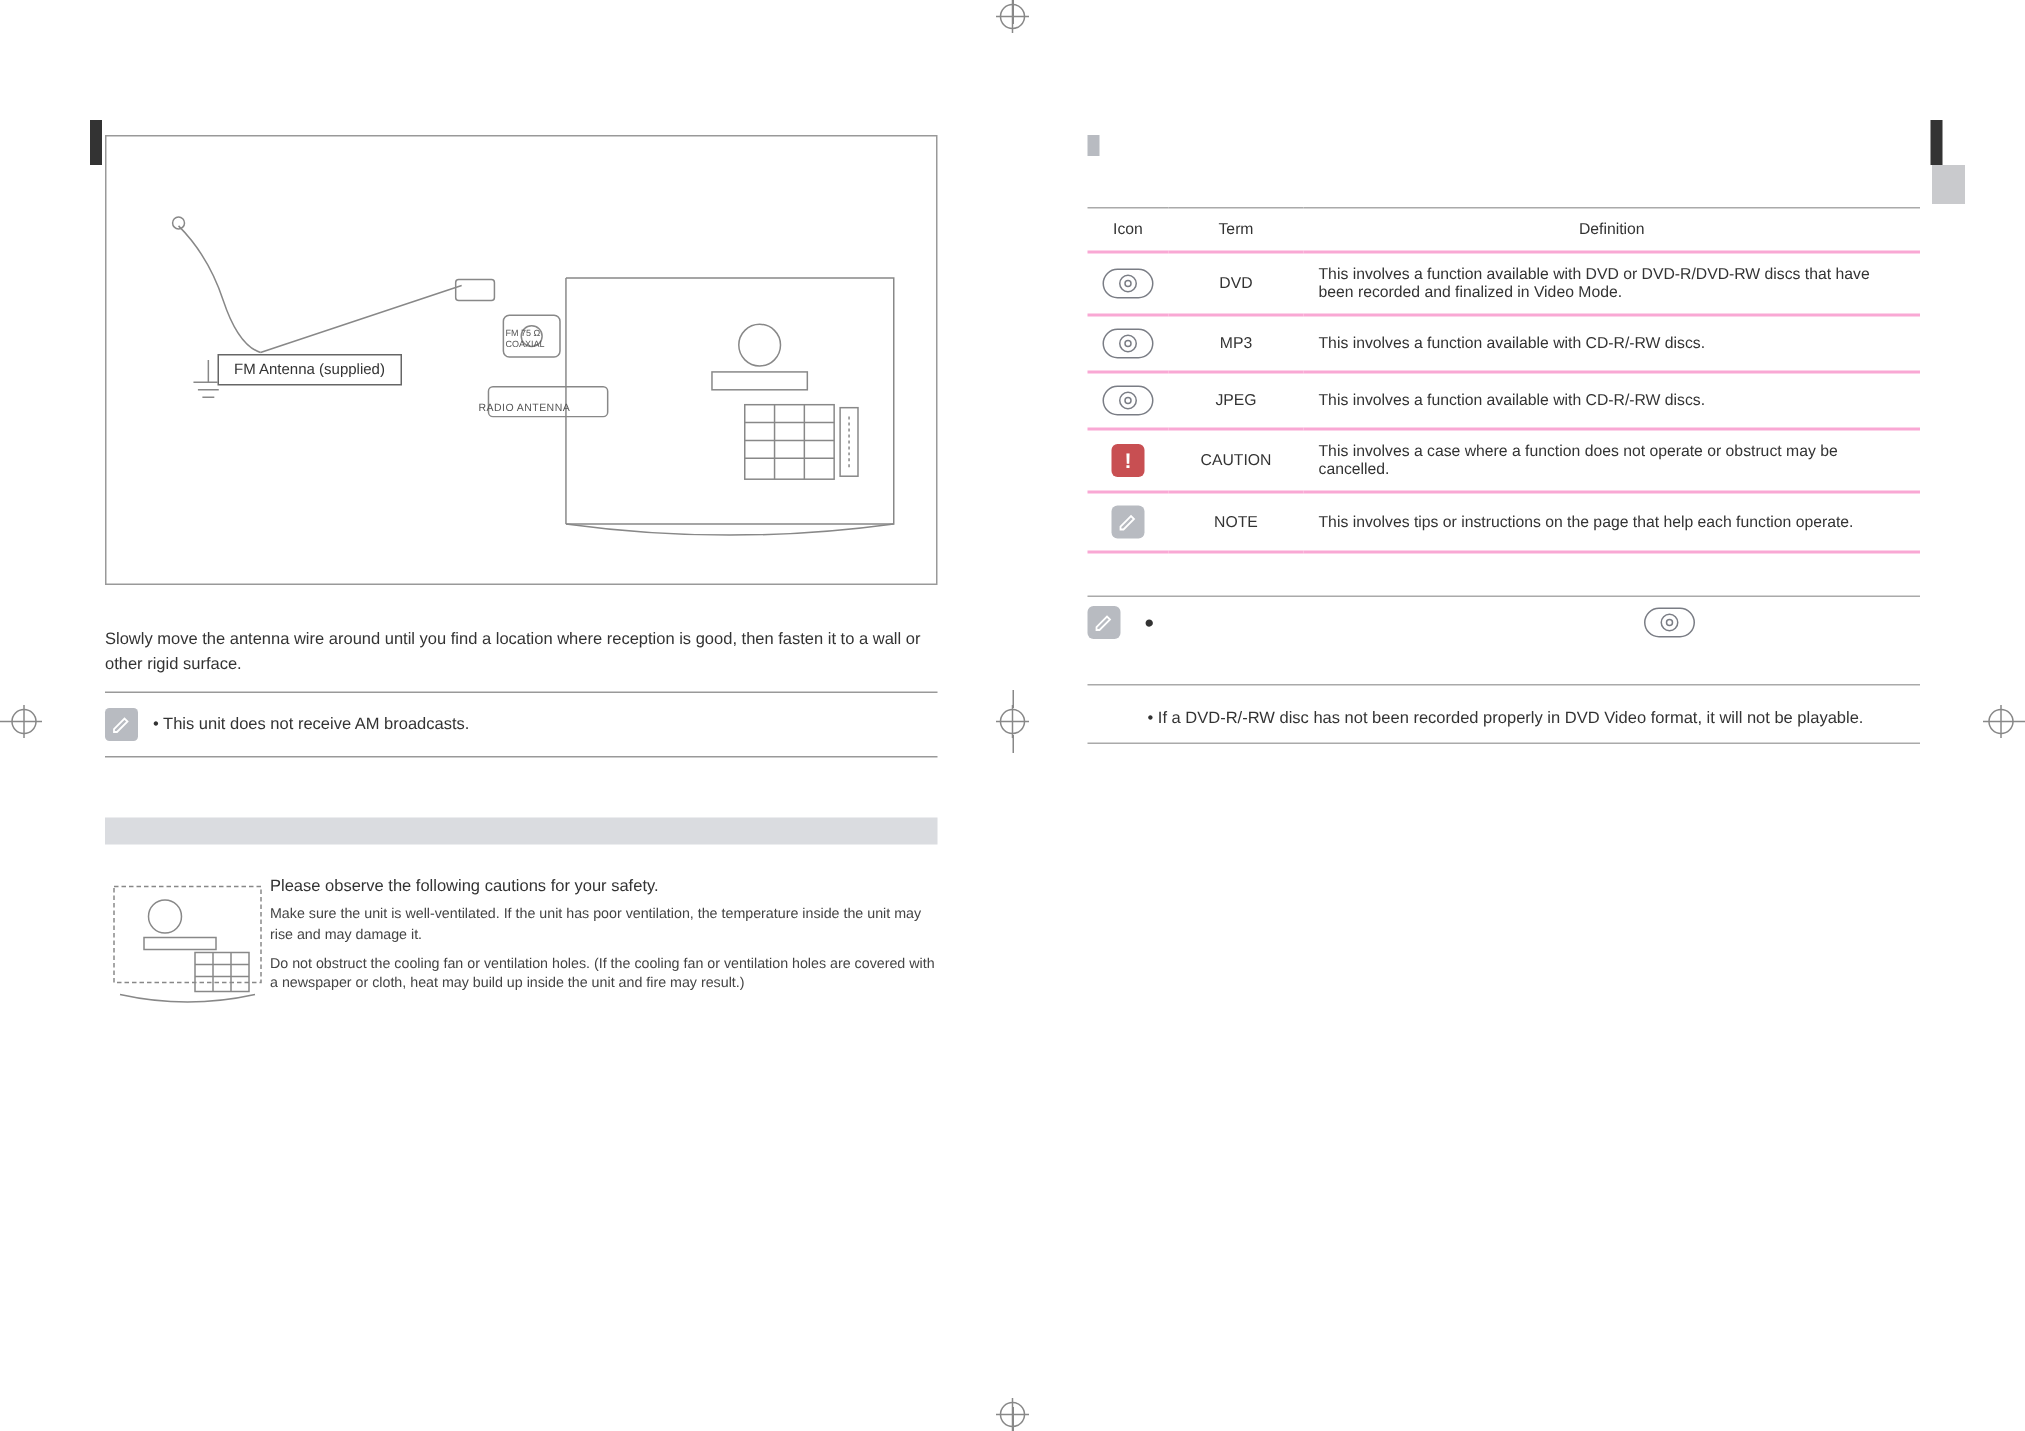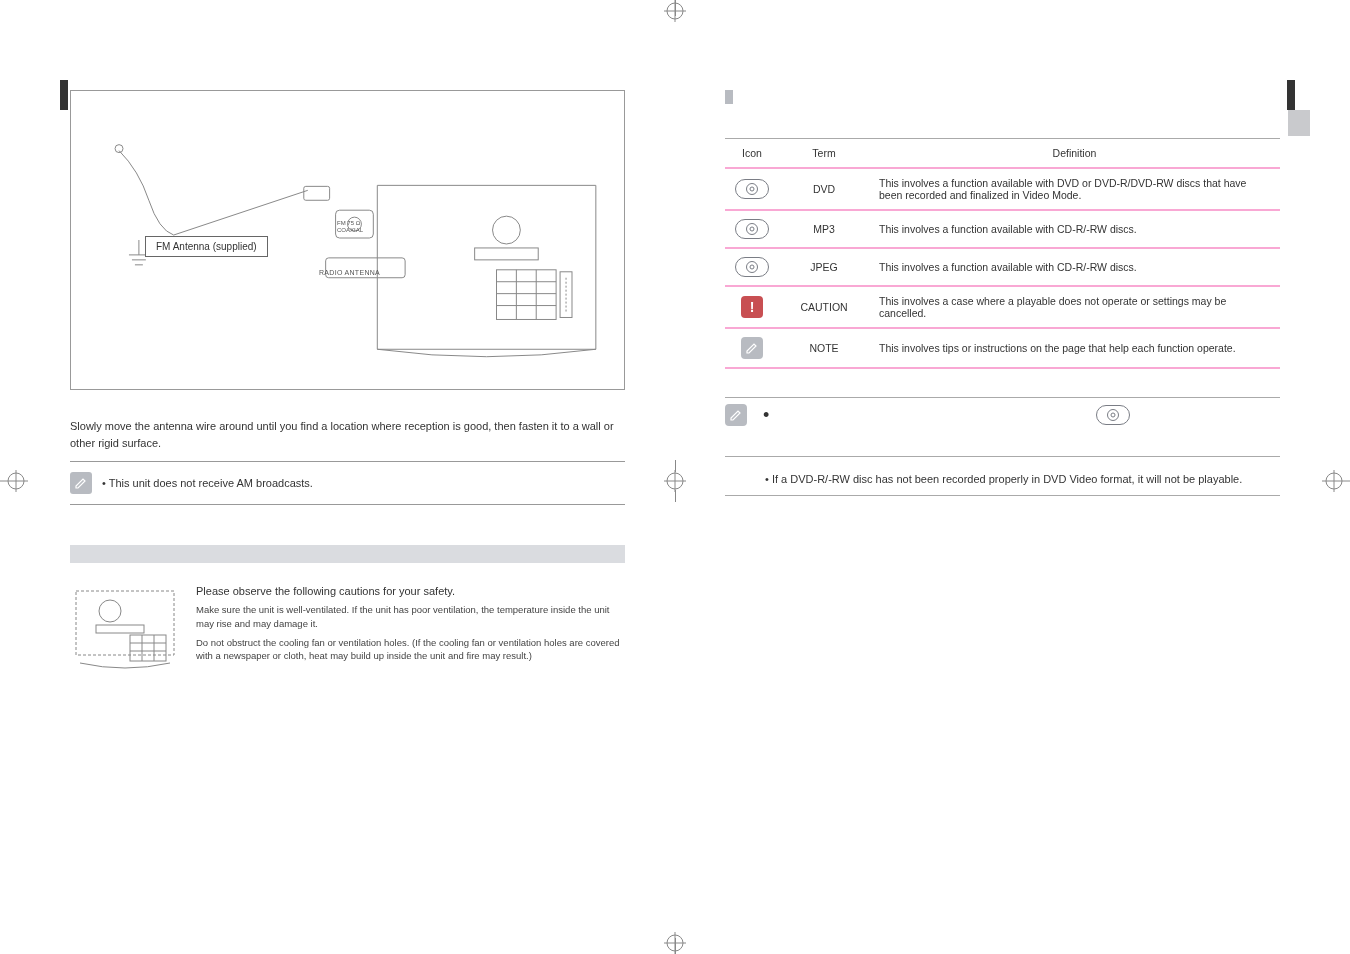--- a/index.html
+++ b/index.html
@@ -107,21 +107,20 @@
     color: #fff;
     flex-shrink: 0;
   }
   .gray-bar {
     height: 18px;
     background: #dadce0;
     margin-bottom: 22px;
   }
   .safety-row {
     display: flex;
-    gap: 16px;
   }
   .safety-illus {
     width: 110px; height: 90px;
     background: #fff;
     flex-shrink: 0;
     position: relative;
   }
   .safety-text { flex: 1; }
   .safety-text .hd { font-size: 11px; margin-bottom: 6px; }
   .safety-text .sm { font-size: 9.5px; line-height: 1.45; color: #444; margin-bottom: 5px; }
@@ -366,21 +365,21 @@
           <tr>
             <td class="icon-cell"><span class="disc-badge">
                 <span class="inner"></span>
               </span></td>
             <td class="term-cell">JPEG</td>
             <td>This involves a function available with CD-R/-RW discs.</td>
           </tr>
           <tr>
             <td class="icon-cell"><span class="caution-badge">!</span></td>
             <td class="term-cell">CAUTION</td>
-            <td>This involves a case where a playable does not operate or settings may be cancelled.</td>
+            <td>This involves a case where a function does not operate or obstruct may be cancelled.</td>
           </tr>
           <tr>
             <td class="icon-cell"><span class="note-badge">
                 <svg width="14" height="14" viewBox="0 0 14 14">
                   <path d="M2 12 L4 12 L11 5 L9 3 L2 10 Z" fill="none" stroke="#fff" stroke-width="1.2"></path>
                 </svg>
               </span></td>
             <td class="term-cell">NOTE</td>
             <td>This involves tips or instructions on the page that help each function operate.</td>
           </tr>

